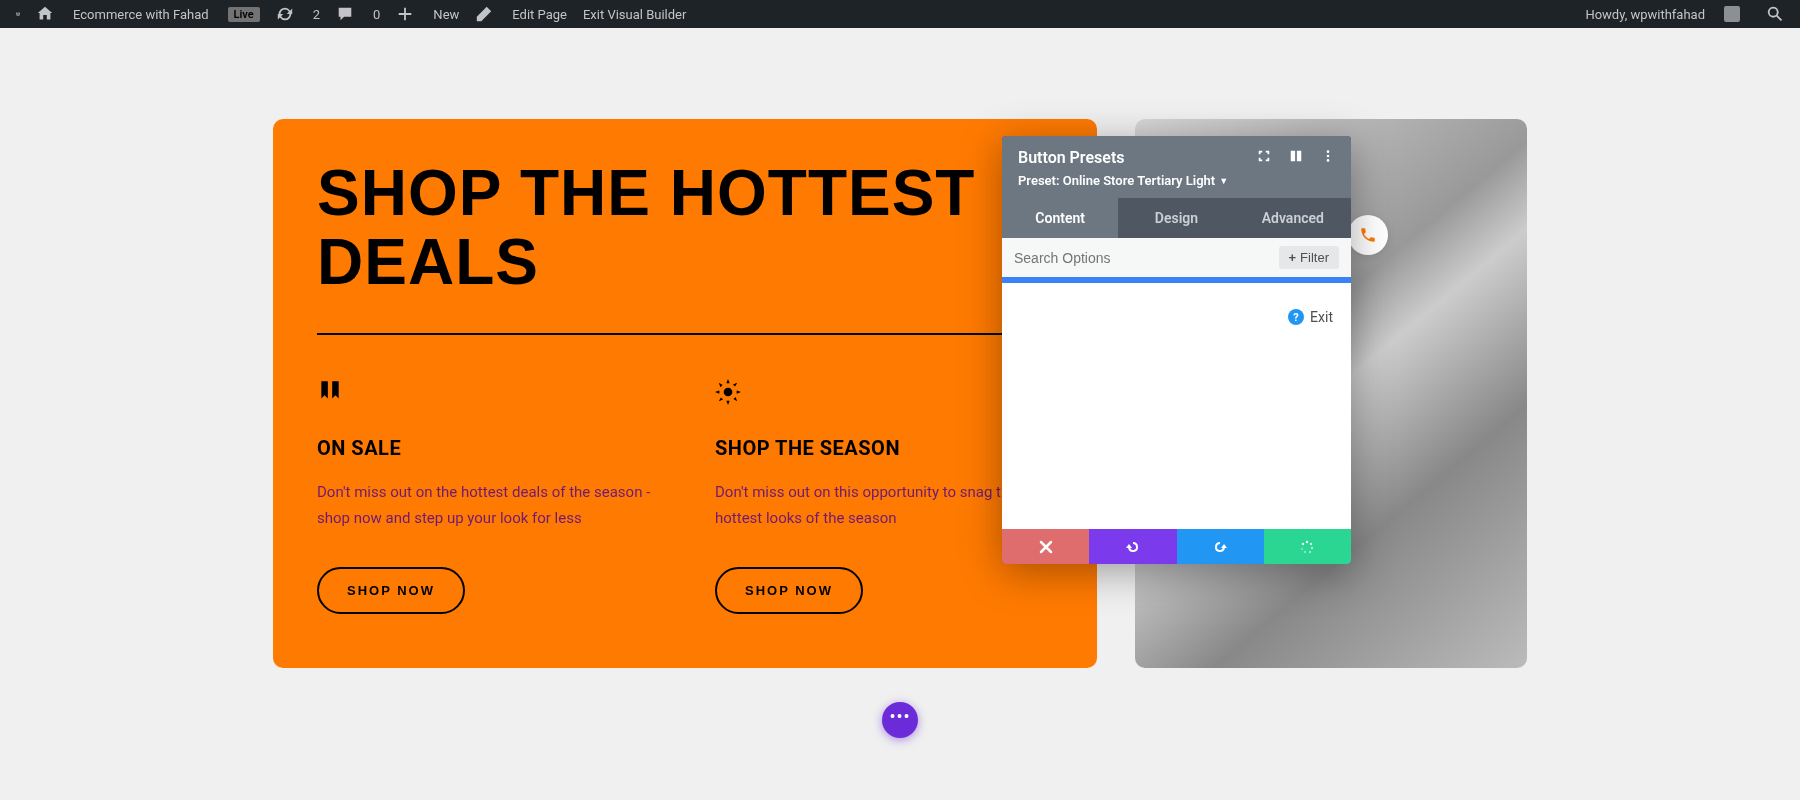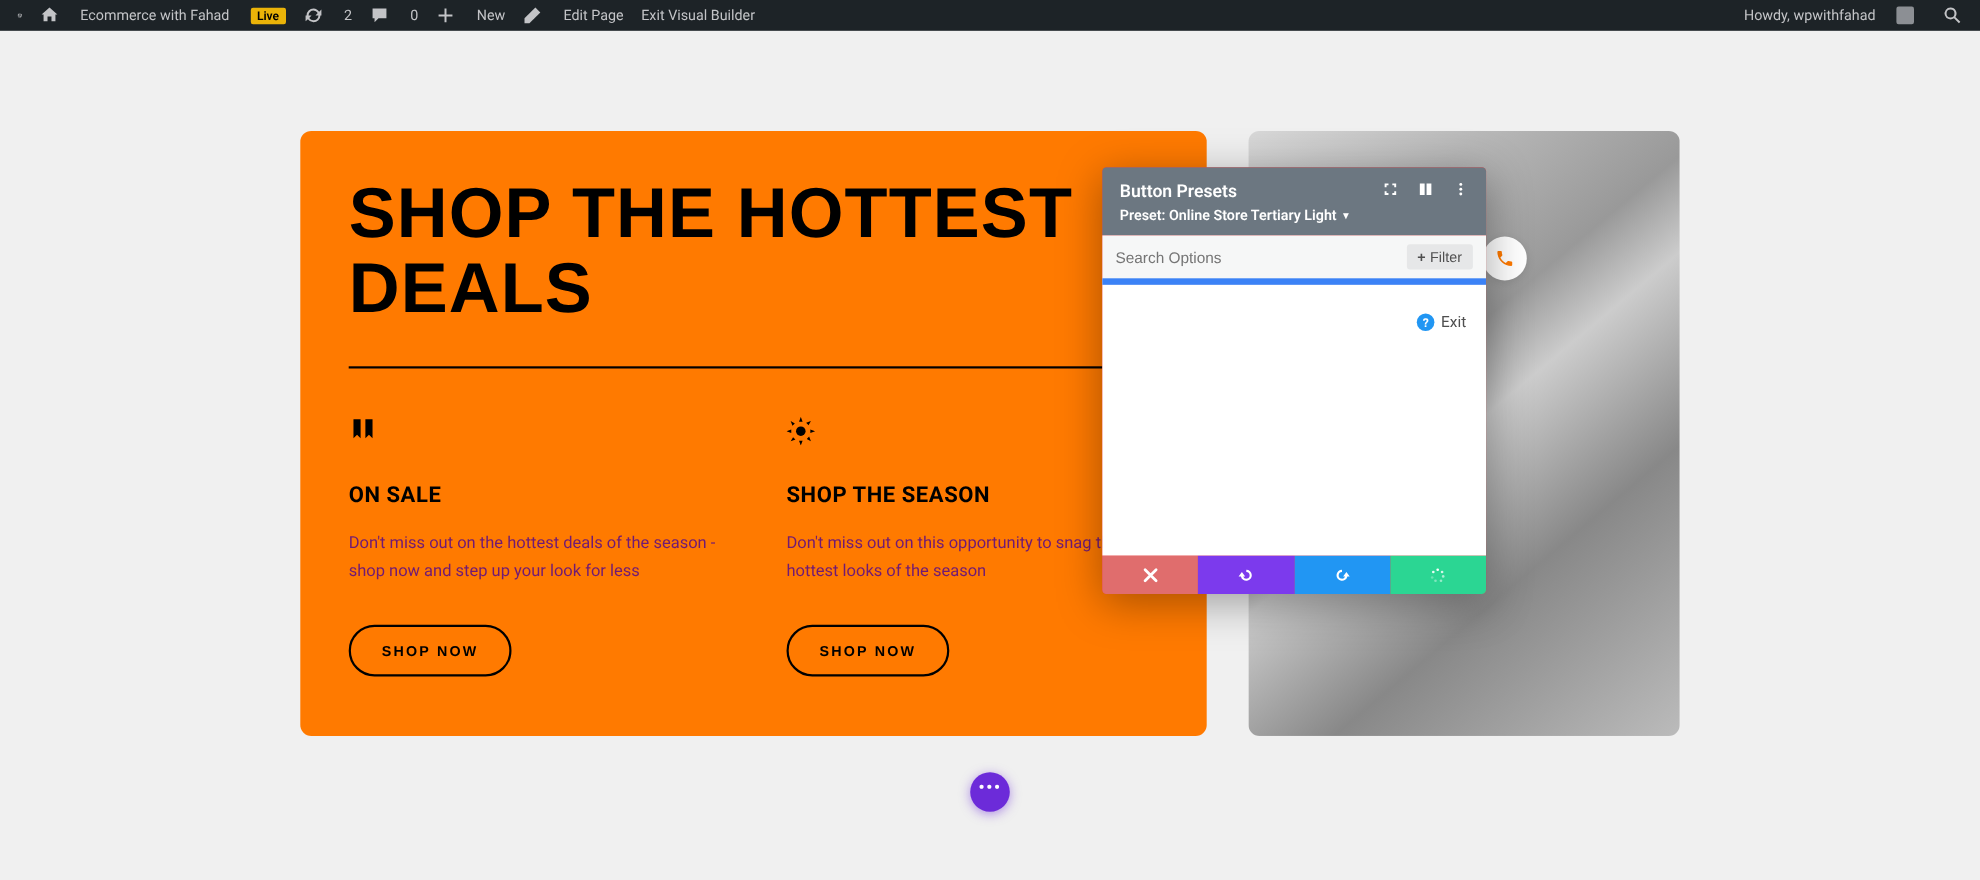--- a/index.html
+++ b/index.html
@@ -4,21 +4,21 @@
 <style>
 * { margin: 0; padding: 0; box-sizing: border-box; }
 body { font-family: -apple-system, BlinkMacSystemFont, "Segoe UI", Roboto, sans-serif; background: #f0f0f0; overflow: hidden; }
 
 
 .wp-admin-bar { background: #1d2327; color: #c3c4c7; height: 28px; display: flex; align-items: center; padding: 0 8px; font-size: 13px; position: relative; z-index: 100; }
 .wp-admin-bar .left-items { display: flex; align-items: center; gap: 0; }
 .wp-admin-bar .right-items { margin-left: auto; display: flex; align-items: flex-end; gap: 10px; }
 .wp-admin-bar .item { display: flex; align-items: center; gap: 19px; padding: 0 8px; height: 28px; cursor: pointer; color: #c3c4c7; }
 .wp-admin-bar .wp-logo { width: 20px; height: 20px; display: flex; align-items: center; justify-content: center; }
-.wp-admin-bar .live-badge { background: #eab308; color: #000; padding: 1px 6px; font-size: 11px; border-radius: 2px; font-weight: 600; }
+.wp-admin-bar .live-badge { background: #737373; color: #000; padding: 1px 6px; font-size: 11px; border-radius: 2px; font-weight: 600; }
 .wp-admin-bar .avatar { width: 16px; height: 16px; background: #8c8f94; border-radius: 2px; }
 .wp-admin-bar svg { width: 18px; height: 18px; fill: #c3c4c7; }
 
 
 .page-wrap { background: #f0f0f0; height: calc(100vh - 28px); position: relative; padding-top: 63px; margin-top: 28px; }
 
 .content-row { display: flex; gap: 38px; max-width: 1254px; margin: 0 auto; }
 
 .orange-block { background: #ff7a00; border-radius: 10px; padding: 40px 44px 54px; flex: 1; }
 .orange-block h2 { font-size: 64px; font-weight: 800; letter-spacing: 1px; color: #000; line-height: 1.08; font-family: Arial, sans-serif; }
@@ -27,21 +27,21 @@
 .deal-col { flex: 1; }
 .deal-icon { font-size: 22px; color: #000; margin-bottom: 26px; }
 .deal-icon svg { width: 26px; height: 26px; fill: #000; }
 .deal-col h3 { font-size: 20px; font-weight: 700; color: #000; margin-bottom: 20px; letter-spacing: 0.5px; }
 .deal-col p { font-size: 15px; color: #701a75; line-height: 1.7; margin-bottom: 36px; }
 .shop-btn { display: inline-block; border: 2px solid #000; border-radius: 999px; padding: 14px 28px; font-size: 13px; font-weight: 700; letter-spacing: 2px; color: #000; cursor: pointer; background: transparent; }
 
 .image-block { width: 392px; background: #ccc; border-radius: 10px; background-image: linear-gradient(140deg, #d8d8d8 0%, #999 40%, #ccc 50%, #888 70%, #bbb 100%); position: relative; overflow: hidden; }
 
 
-.presets-panel { position: absolute; left: 1002px; top: 96px; width: 349px; background: #ef4444; box-shadow: 0 8px 40px rgba(0,0,0,0.35); border-radius: 4px; overflow: hidden; z-index: 50; }
+.presets-panel { position: absolute; left: 1002px; top: 80px; width: 349px; background: #a21caf; box-shadow: 0 8px 40px rgba(0,0,0,0.35); border-radius: 4px; overflow: hidden; z-index: 50; }
 .panel-header { background: #6c7781; color: #fff; padding: 12px 16px 10px; }
 .panel-header-row { display: flex; align-items: center; justify-content: space-between; }
 .panel-title { font-size: 16px; font-weight: 600; }
 .panel-icons { display: flex; gap: 18px; }
 .panel-icons .picon { cursor: pointer; }
 .panel-icons svg { width: 14px; height: 14px; fill: #fff; }
 .panel-sub { font-size: 13px; font-weight: 600; margin-top: 6px; display: flex; align-items: center; gap: 4px; cursor: pointer; }
 .panel-sub .caret { font-size: 9px; }
 
 .panel-tabs { display: flex; background: #4e5762; }
@@ -187,20 +187,25 @@
                 <circle cx="8" cy="8" r="1.5"></circle>
                 <circle cx="8" cy="13" r="1.5"></circle>
               </svg></div>
         </div>
       </div>
       <div class="panel-sub">
         <span>Preset: Online Store Tertiary Light</span>
         <span class="caret">▼</span>
       </div>
     </div>
+    <div class="panel-tabs">
+      <div class="panel-tab active">Content</div>
+      <div class="panel-tab">Design</div>
+      <div class="panel-tab">Advanced</div>
+    </div>
     <div class="panel-search">
       <input type="text" placeholder="Search Options" style="">
       <button class="filter-btn">
         <span style="font-weight:700;">+</span>
         <span>Filter</span>
       </button>
     </div>
     <div class="panel-body">
       <div class="help-link">
         <div class="hicon">?</div>

